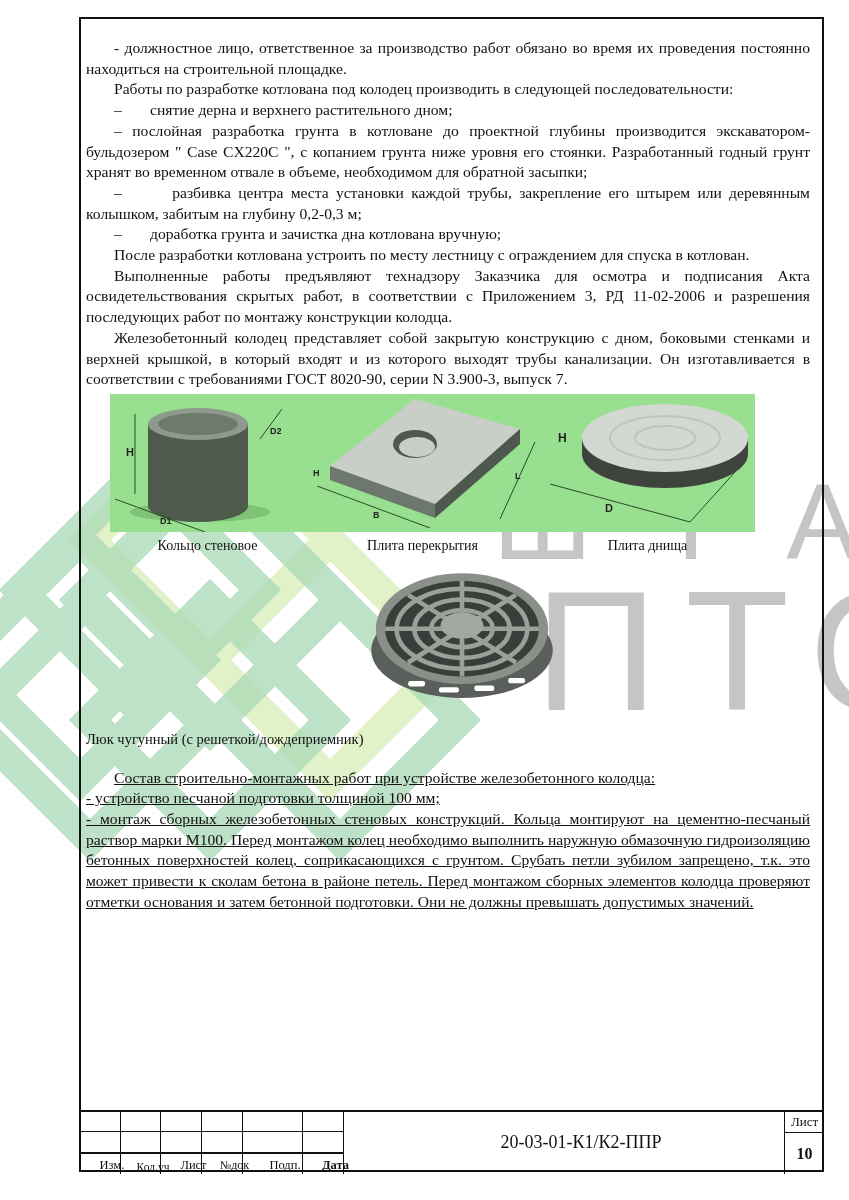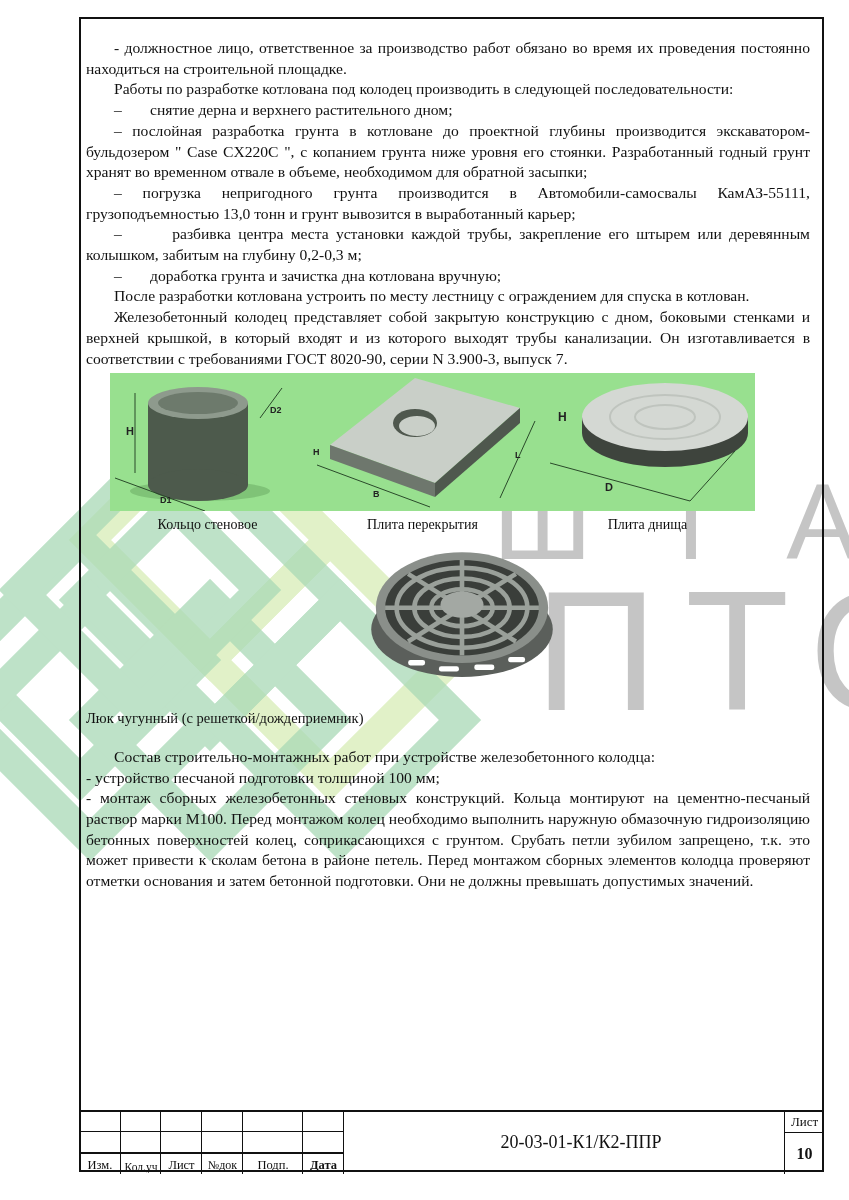--- a/index.html
+++ b/index.html
@@ -26,29 +26,29 @@
   .dash .t { flex: 1; }
   .dash.wrap { display: block; text-indent: 28px; }
 
   .figrow { position: relative; height: 165px; margin-top: 4px; }
   .fig { position: absolute; top: 0; height: 138px; background: #98e08f; overflow: hidden; }
   .fig-cap { position: absolute; top: 142px; font-size: 14px; text-align: center; white-space: nowrap; }
   .hatch { position: absolute; left: 350px; top: 0; width: 260px; height: 190px; }
 
   .caption-center { text-align: left; font-size: 14.5px; margin-top: 0; }
 
-  .list2 { margin-top: 18px; }
+  .list2 { margin-top: 18px; text-decoration: underline; }
 
   
   .tb { position: absolute; left: 79px; top: 1110px; width: 745px; height: 62px; z-index: 4;
         border-top: 2px solid #111; }
   .tb .cell { position: absolute; border-right: 1.5px solid #111; box-sizing: border-box; }
   .tb .hline { position: absolute; height: 0; border-top: 1px solid #111; }
   .tb .hline.bold { border-top: 2px solid #111; }
-  .tb .lbl { position: absolute; font-size: 12.5px; bottom: 1px; text-align: center; white-space: nowrap; overflow: hidden; }
+  .tb .lbl { position: absolute; font-size: 12.5px; bottom: 1px; text-align: center; white-space: nowrap; overflow: hidden; padding-left: 12px; }
   .tb .code { position: absolute; left: 282px; width: 440px; top: 20px; text-align: center; font-size: 18px; }
   .tb .list-lbl { position: absolute; left: 706px; width: 39px; top: 2px; text-align: center; font-size: 13px; }
   .tb .list-num { position: absolute; left: 706px; width: 39px; top: 33px; text-align: center; font-size: 16px; font-weight: bold; }
 </style>
 </head>
 <body>
 
 <div class="wm">
   <svg width="849" height="1200" style="position:absolute;left:0;top:0">
     <g fill="none" stroke-width="30" stroke-linejoin="miter">
@@ -75,27 +75,27 @@
 <div class="frame"></div>
 
 <div class="content">
   <p class="ind">- должностное лицо, ответственное за производство работ обязано во время их проведения постоянно находиться на строительной площадке.</p>
   <p class="ind">Работы по разработке котлована под колодец производить в следующей последовательности:</p>
   <p class="dash">
     <span class="d">–</span>
     <span class="t">снятие дерна и верхнего растительного дном;</span>
   </p>
   <p class="ind">– послойная разработка грунта в котловане до проектной глубины производится экскаватором-бульдозером " Case CX220C ", с копанием грунта ниже уровня его стоянки. Разработанный годный грунт хранят во временном отвале в объеме, необходимом для обратной засыпки;</p>
-  <p class="ind">– погрузка непригодного грунта производится в Автомобили-самосвалы КамАЗ-55111, грузоподъемностью 13,0 тонн и грунт вывозится в выработанный карьер;</p>
   <p class="dash wrap" style="white-space:pre-wrap">–       разбивка центра места установки каждой трубы, закрепление его штырем или деревянным колышком, забитым на глубину 0,2-0,3 м;</p>
   <p class="dash">
     <span class="d">–</span>
     <span class="t">доработка грунта и зачистка дна котлована вручную;</span>
   </p>
   <p class="ind">После разработки котлована устроить по месту лестницу с ограждением для спуска в котлован.</p>
+  <p class="ind">Выполненные работы предъявляют технадзору Заказчика для осмотра и подписания Акта освидетельствования скрытых работ, в соответствии с Приложением 3, РД 11-02-2006 и разрешения последующих работ по монтажу конструкции колодца.</p>
   <p class="ind">Железобетонный колодец представляет собой закрытую конструкцию с дном, боковыми стенками и верхней крышкой, в который входят и из которого выходят трубы канализации. Он изготавливается в соответствии с требованиями ГОСТ 8020-90, серии N 3.900-3, выпуск 7.</p>
 
   <div class="figrow">
 
     <div class="fig" style="left:24px;width:195px;">
       <svg width="195" height="138">
         <ellipse cx="90" cy="118" rx="70" ry="10" fill="#7fc377"></ellipse>
         <rect x="38" y="30" width="100" height="82" fill="#4d5a4c"></rect>
         <ellipse cx="88" cy="112" rx="50" ry="16" fill="#4d5a4c"></ellipse>
         <ellipse cx="88" cy="30" rx="50" ry="16" fill="#8e9a8d"></ellipse>

